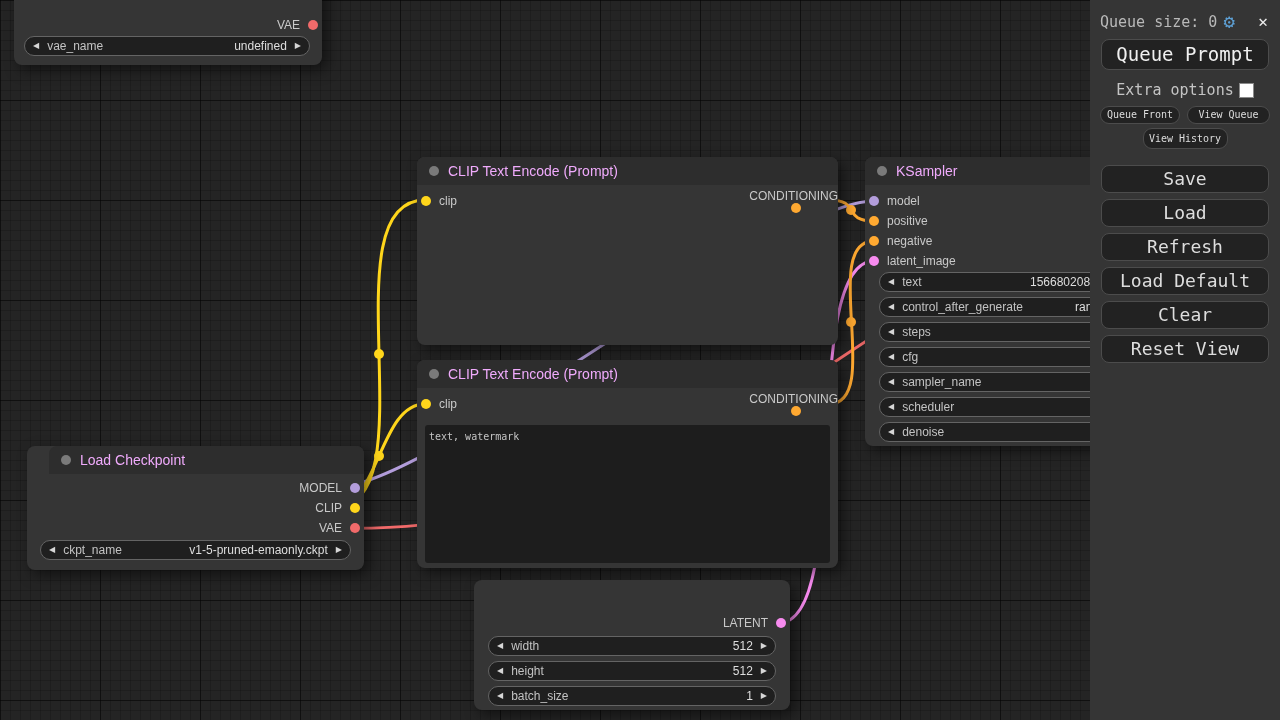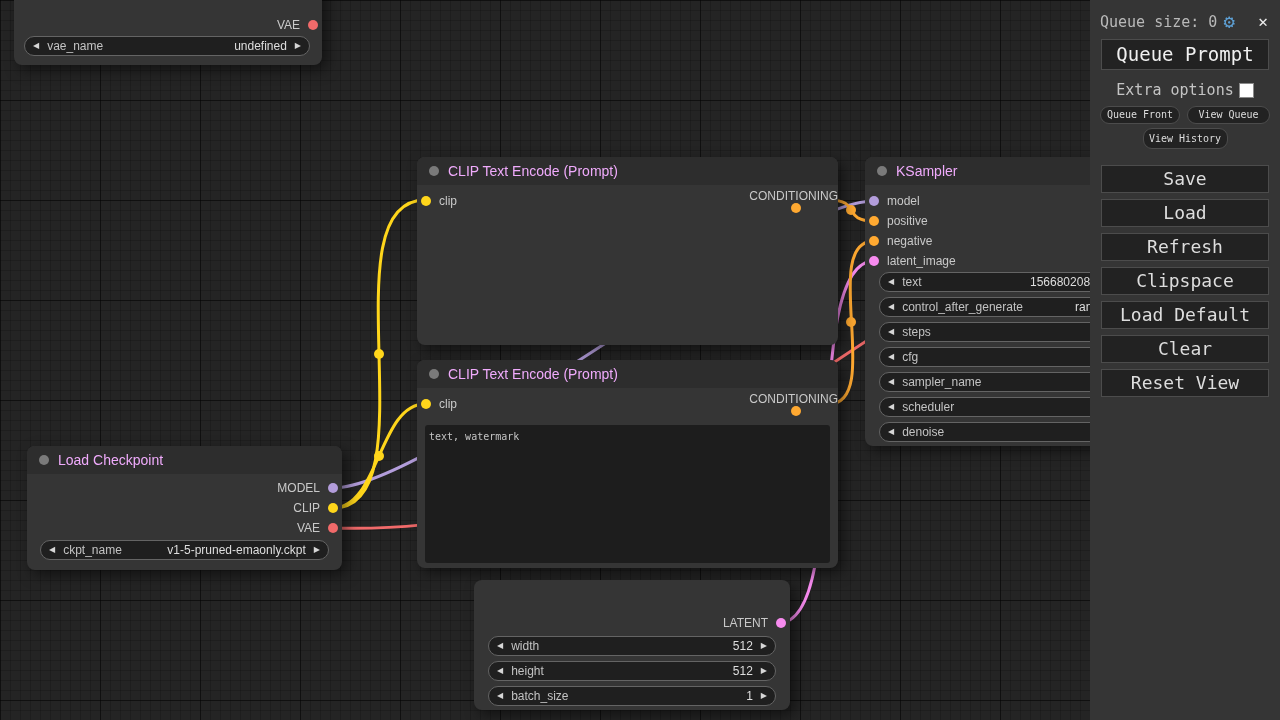--- a/index.html
+++ b/index.html
@@ -38,21 +38,21 @@
   .val-abs{position:absolute;top:2px;color:#dedede;white-space:nowrap;}
   .textbox{position:absolute;background:#1d1d1d;border-radius:3px;color:#c4c4c4;
     font-family:"DejaVu Sans Mono",monospace;font-size:10px;line-height:13px;
     padding:5px 4px;box-sizing:border-box;overflow:hidden;white-space:pre-wrap;word-break:break-word;}
   
   .sidebar{position:absolute;right:0;top:0;width:190px;height:720px;background:#353535;z-index:10;
     font-family:"DejaVu Sans Mono",monospace;color:#c8c8c8;}
   .sb-head{display:flex;align-items:center;padding:12px 8px 0 10px;font-size:15px;color:#b9b9b9;}
   .gear{color:#5d9fd3;font-size:19px;margin-left:6px;line-height:1;cursor:pointer;}
   .closex{color:#eeeeee;font-size:16px;font-weight:bold;margin-left:auto;margin-right:4px;cursor:pointer;}
-  .btn{display:block;background:#222222;border:1px solid #4c4c4c;border-radius:0;color:#dddddd;
+  .btn{display:block;background:#222222;border:1px solid #4c4c4c;border-radius:8px;color:#dddddd;
     font-family:"DejaVu Sans Mono",monospace;text-align:center;cursor:pointer;box-sizing:border-box;}
   .btn-queue{width:168px;height:31px;margin:8px auto 0;font-size:19px;line-height:29px;color:#f0f0f0;}
   .extra-row{display:flex;align-items:center;justify-content:center;margin-top:11px;font-size:15px;color:#c4c4c4;}
   .checkbox{width:13px;height:13px;background:#ffffff;border:1px solid #8a8a8a;margin-left:5px;}
   .small-row{display:flex;justify-content:space-between;padding:0 10px;margin-top:7px;}
   .btn-small{font-size:10px;height:18px;line-height:16px;border-radius:9px;}
   .btn-qf{width:80px;} .btn-vq{width:83px;}
   .btn-hist{width:85px;margin:4px auto 0;font-size:10px;line-height:13px;padding:3px 0;border-radius:9px;}
   .btn-big{width:168px;height:28px;margin:6px auto 0;font-size:18px;line-height:26px;}
   .btn-save{margin-top:16px;}
@@ -117,21 +117,21 @@
       <span>clip</span>
     </span>
     <span class="right">
       <span>CONDITIONING</span>
       <span class="port-dot c-cond" style="margin-left:8px;margin-right:4px;"></span>
     </span>
   </div>
   <div class="textbox" style="left:8px;top:65px;width:405px;height:138px;">text, watermark</div>
 </div>
 
-<div class="node" style="left:27px;top:446px;width:315px;height:124px;">
+<div class="node" style="left:27px;top:446px;width:315px;height:124px;padding-left:22px;">
   <div class="node-title">
     <span class="title-dot"></span>
     <span>Load Checkpoint</span>
   </div>
   <div class="port-row out" style="top:32px;">
     <span>MODEL</span>
     <span class="port-dot c-model"></span>
   </div>
   <div class="port-row out" style="top:52px;">
     <span>CLIP</span>
@@ -239,17 +239,16 @@
     <span class="checkbox"></span>
   </div>
   <div class="small-row">
     <div class="btn btn-small btn-qf">Queue Front</div>
     <div class="btn btn-small btn-vq">View Queue</div>
   </div>
   <div class="btn btn-hist">View History</div>
   <div class="btn btn-big btn-save">Save</div>
   <div class="btn btn-big">Load</div>
   <div class="btn btn-big">Refresh</div>
-  <div class="btn btn-big">Clipspace</div>
   <div class="btn btn-big">Load Default</div>
   <div class="btn btn-big">Clear</div>
   <div class="btn btn-big">Reset View</div>
 </div>
 
 </body></html>

